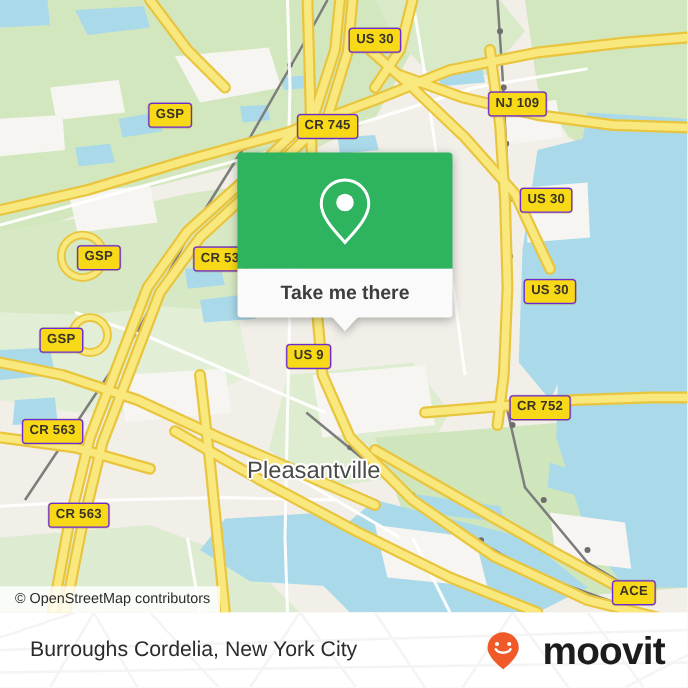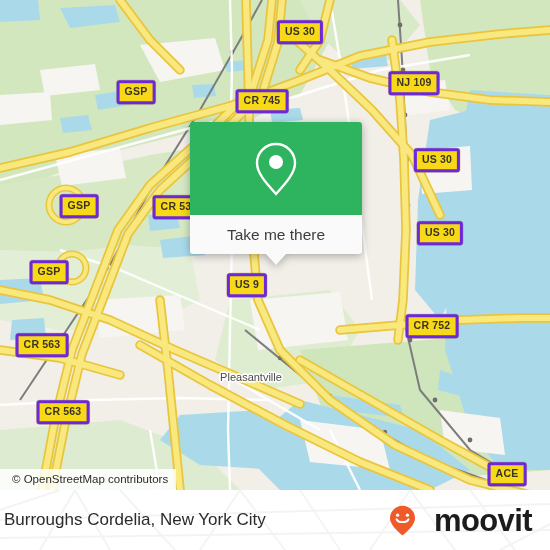--- a/index.html
+++ b/index.html
@@ -11,36 +11,36 @@
   #app{position:relative;width:550px;height:550px;overflow:hidden;}
 
   
   #map{position:absolute;left:0;top:0;width:550px;height:490px;overflow:hidden;background:#EFEBE4;}
   #map svg{display:block;}
 
   
   .shield{
     position:absolute;
     background:#F7D917;
-    border:3px solid #6d28d9;
+    border:1px solid #6d28d9;
     border-radius:3px;
     color:#3A3326;
     font-weight:bold;
     font-size:10.5px;
     line-height:1;
     padding:3px 5px 4px 5px;
     white-space:nowrap;
     letter-spacing:.2px;
     box-shadow:0 0 0 .5px rgba(150,130,40,.45);
     transform:translate(-50%,-50%);
   }
   .place-label{
     position:absolute;
     transform:translate(-50%,-50%);
-    font-size:11px;
+    font-size:19px;
     color:#4a4a49;
     white-space:nowrap;
     text-shadow:
       -1.6px 0 #fff,1.6px 0 #fff,0 -1.6px #fff,0 1.6px #fff,
       -1.2px -1.2px #fff,1.2px -1.2px #fff,-1.2px 1.2px #fff,1.2px 1.2px #fff;
   }
 
   
   #popup{
     position:absolute;
@@ -54,20 +54,21 @@
     border-radius:3px 3px 0 0;
     display:flex;align-items:center;justify-content:center;
   }
   #popup .card-bot{
     background:#FAFAFA;
     height:39px;
     border-radius:0 0 3px 3px;
     display:flex;align-items:center;justify-content:center;
     color:#3d3d3d;
     font-size:15.5px;
+    font-weight:bold;
   }
   #popup .tail{
     position:absolute;
     left:50%;bottom:-11px;margin-left:-11px;
     width:0;height:0;
     border-left:11px solid transparent;
     border-right:11px solid transparent;
     border-top:12px solid #FAFAFA;
   }
   .pin-svg{width:46px;height:56px;display:block;}
@@ -86,21 +87,21 @@
     position:absolute;left:0;top:490px;
     width:550px;height:60px;
     background:#FFFFFF;
     overflow:hidden;
   }
   #footer .wm{position:absolute;left:0;top:0;opacity:.5;}
   #footer .inner{
     position:relative;
     height:60px;
     display:flex;align-items:center;justify-content:space-between;
-    padding:0 18px 0 4px;
+    padding:0 18px 0 24px;
     box-sizing:border-box;
   }
   #footer .title{
     font-size:17px;color:#2b2b2b;white-space:nowrap;
   }
   .logo-wrap{display:flex;align-items:center;gap:19px;}
   .logo-mark{width:27px;height:31px;display:block;}
   .logo-word{
     font-size:31px;color:#1c1c1c;font-weight:bold;
     letter-spacing:-.6px;line-height:1;

